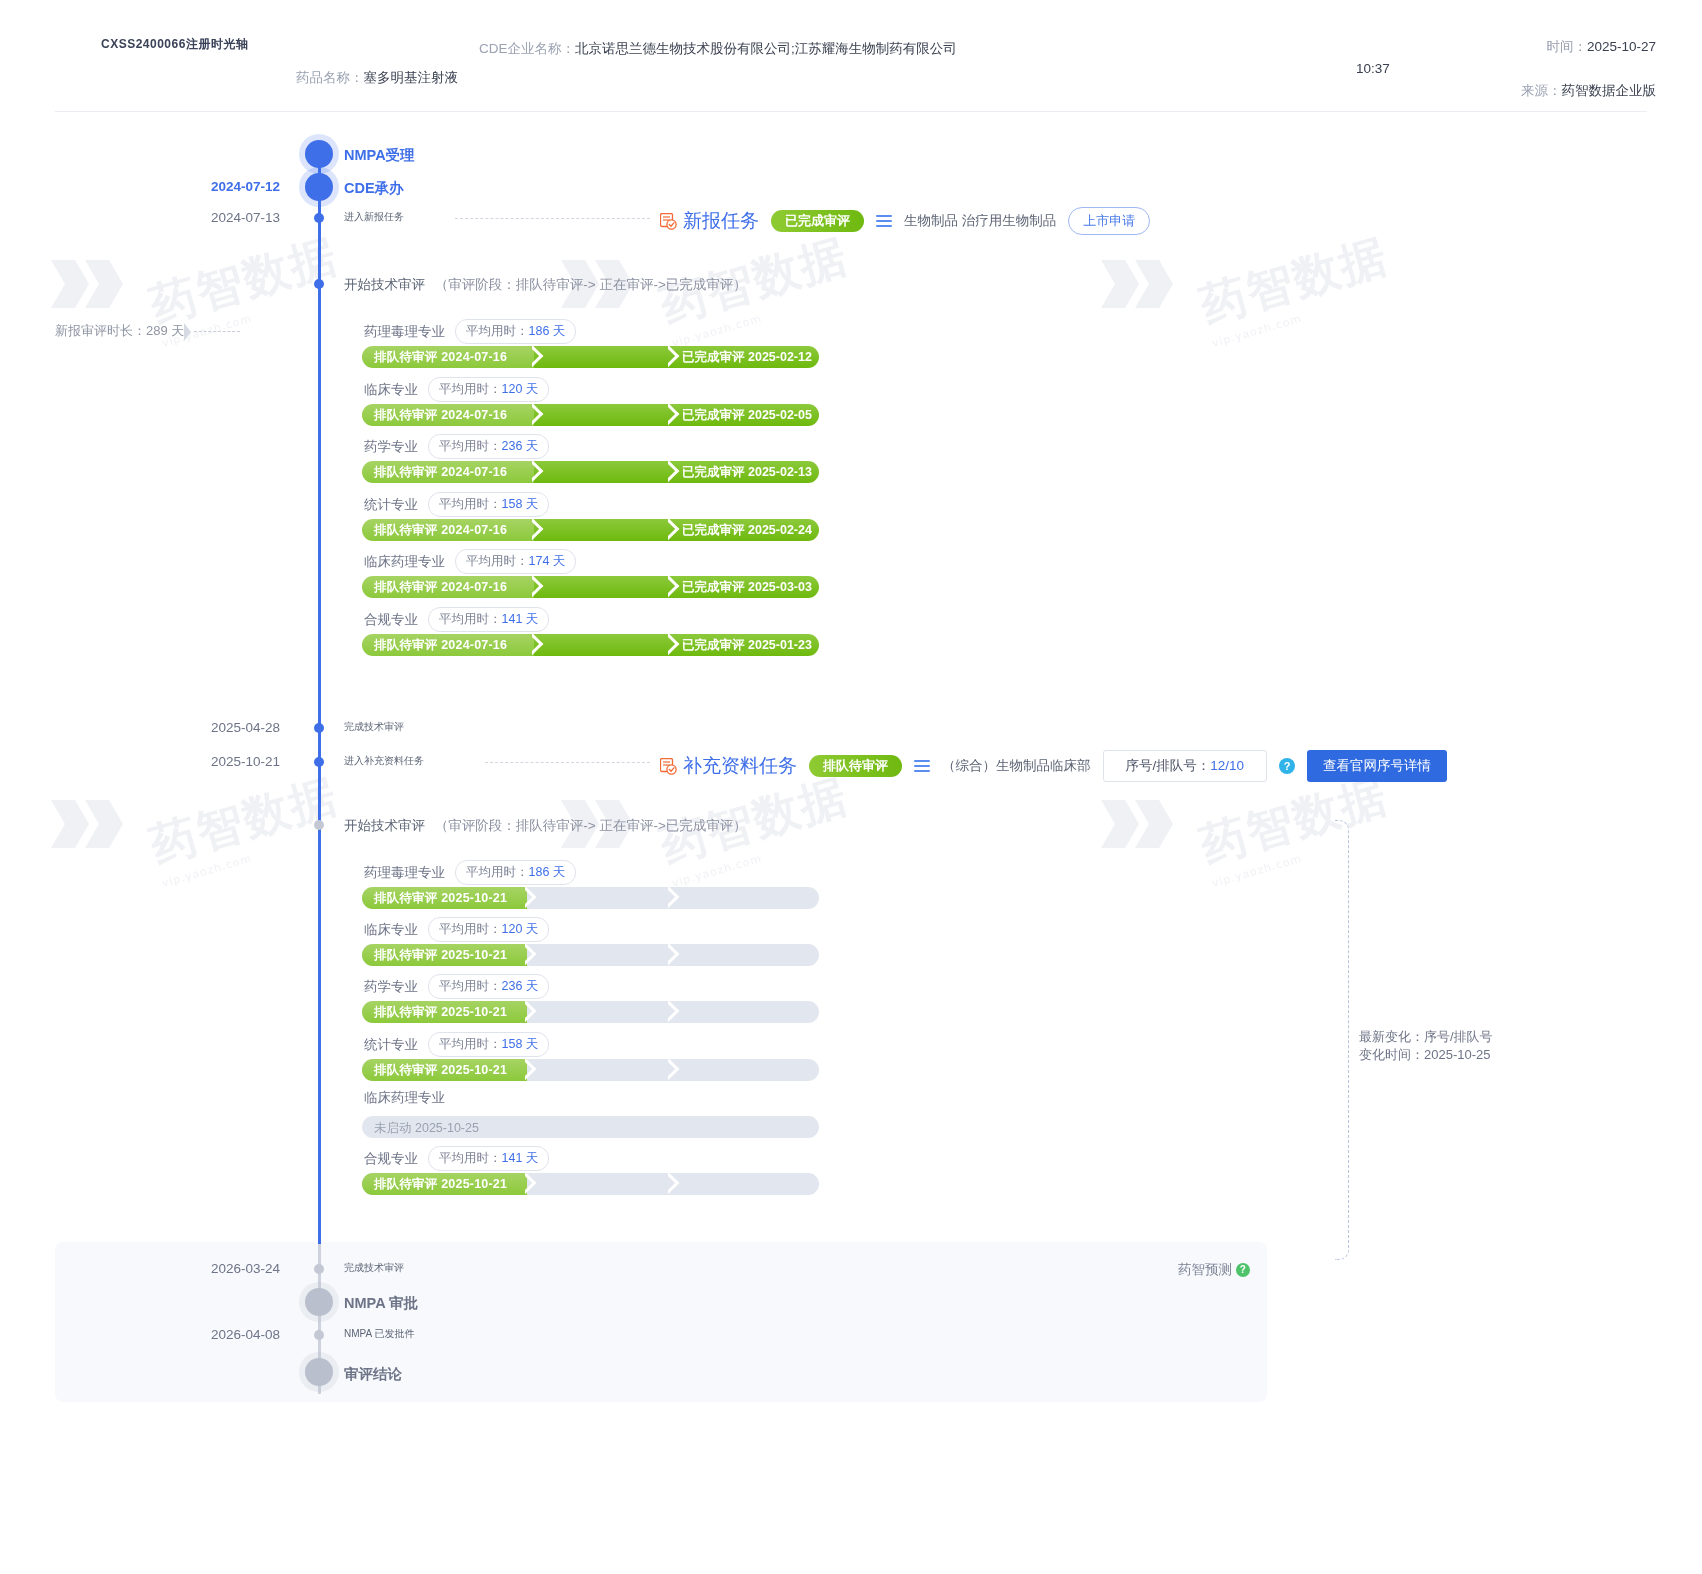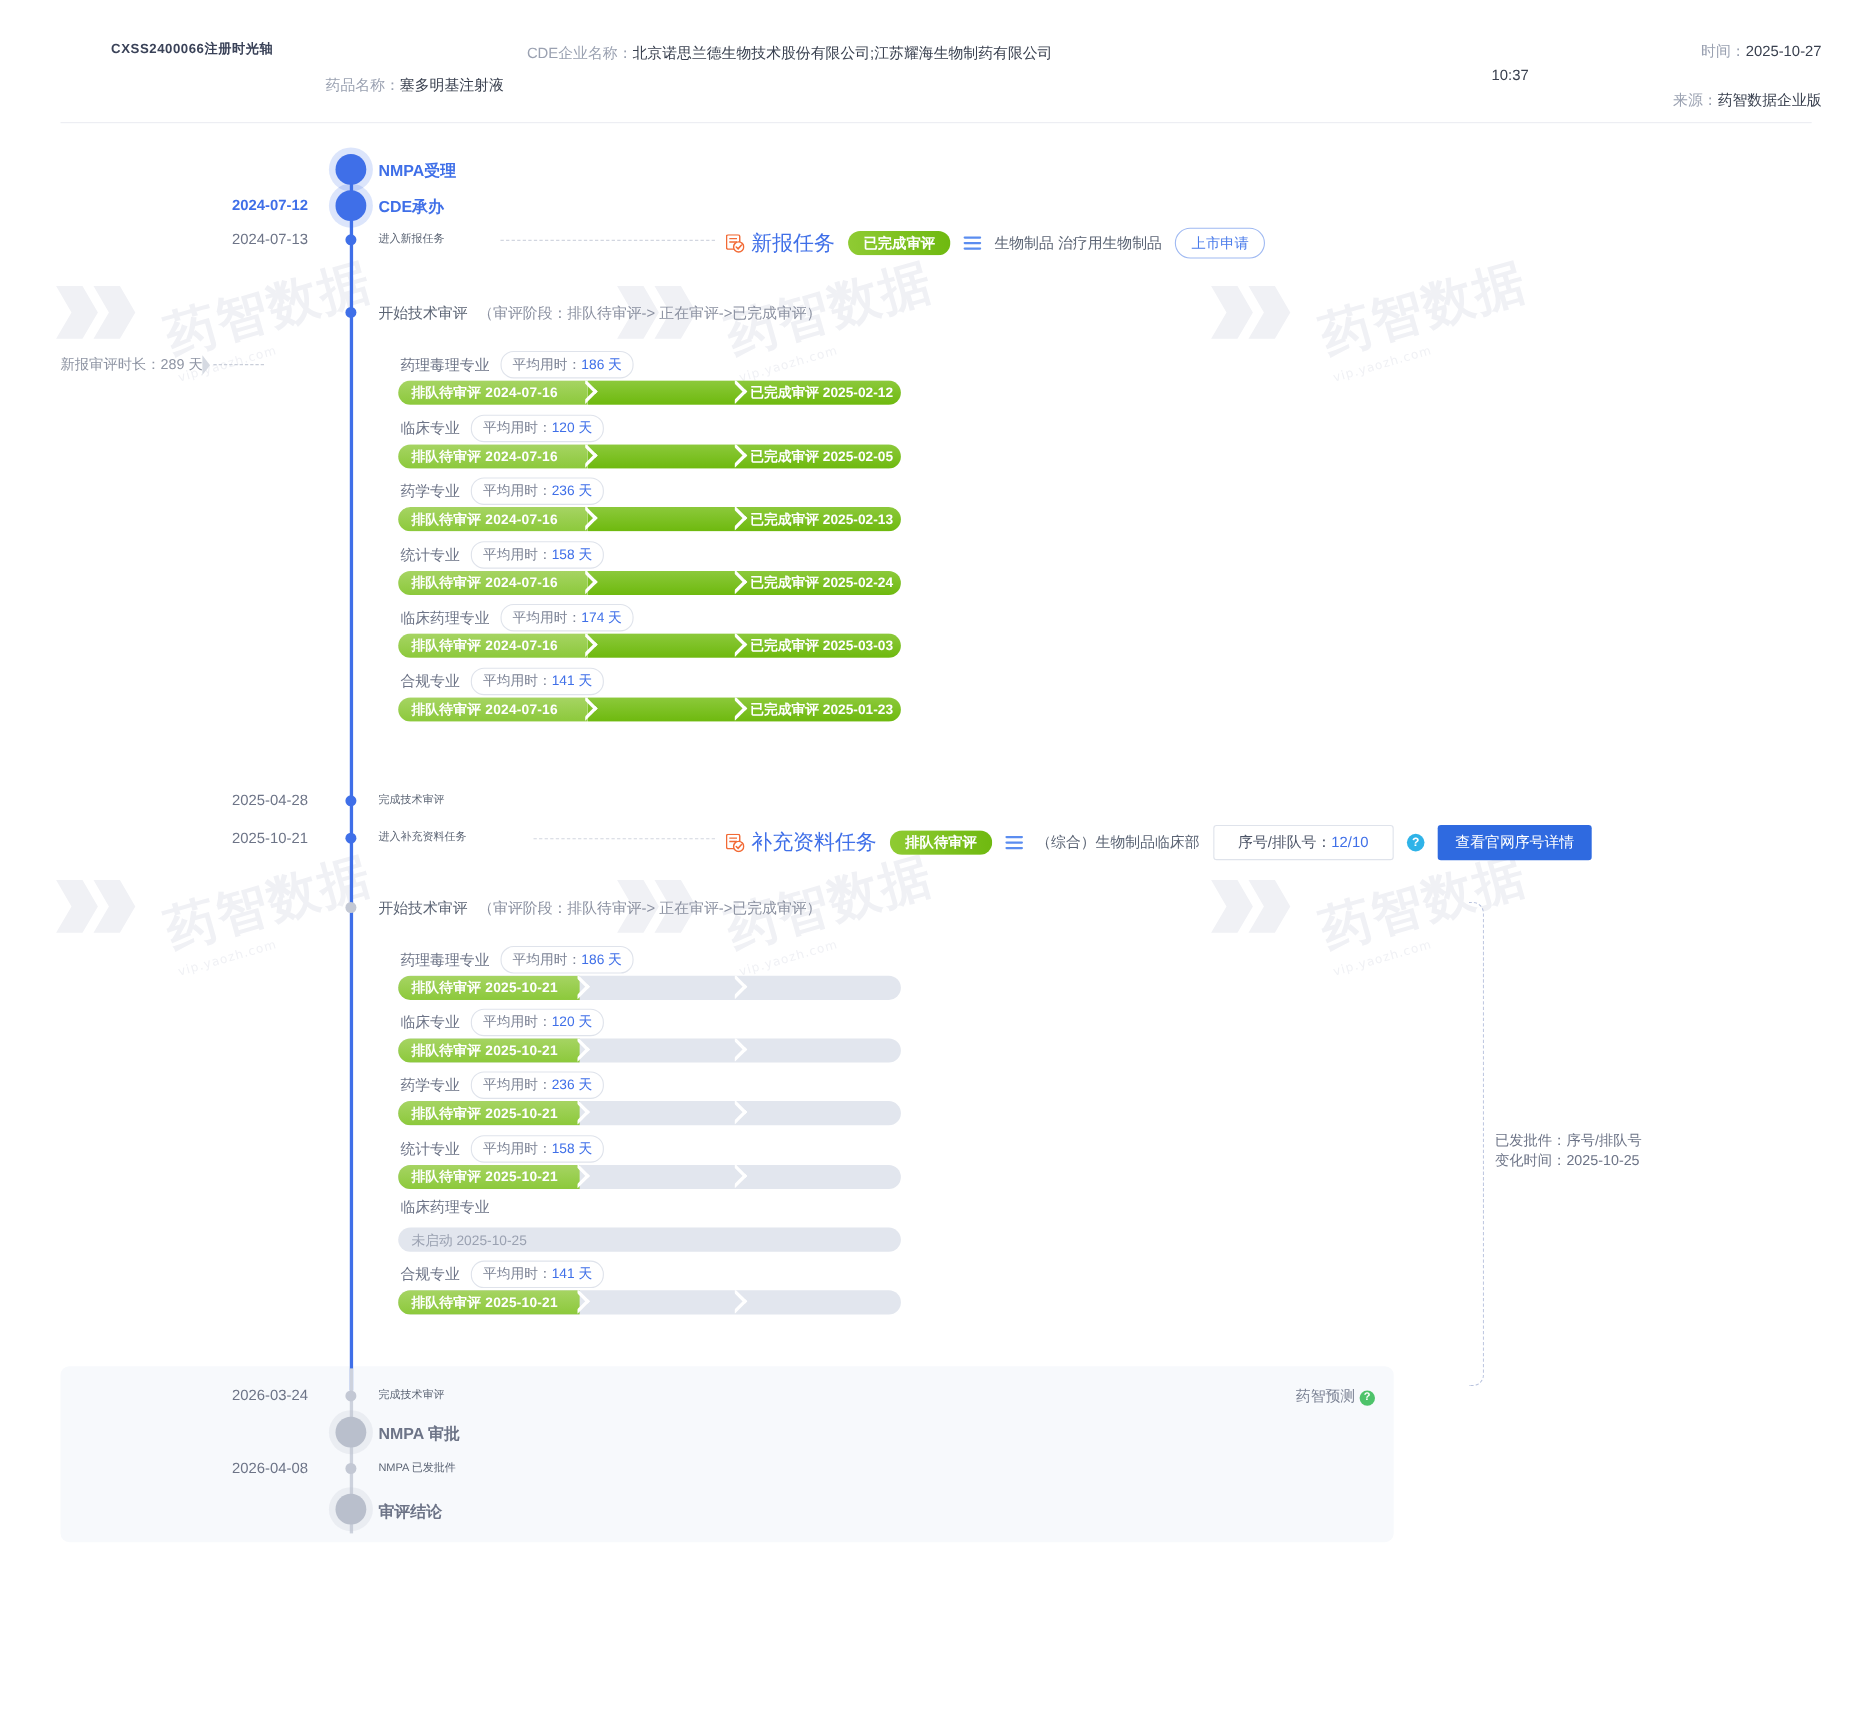--- a/index.html
+++ b/index.html
@@ -378,14 +378,14 @@
   <div class="dot-sm grey" style="top:1218px;"></div>
   <div class="node-date" style="top:1215px;">2026-04-08</div>
   <div class="node-title plain" style="top:1215px;">NMPA 已发批件</div>
 
   <div class="dot-lg grey" style="top:1246px;"></div>
   <div class="node-title greybold" style="top:1253px;">审评结论</div>
 
 </div>
 
 <div id="bracket"></div>
-<div class="change-note" style="top:1028px;">已发批件：序号/排队号</div>
+<div class="change-note" style="top:1028px;">最新变化：序号/排队号</div>
 <div class="change-note" style="top:1046px;">变化时间：2025-10-25</div>
 
 </body></html>

